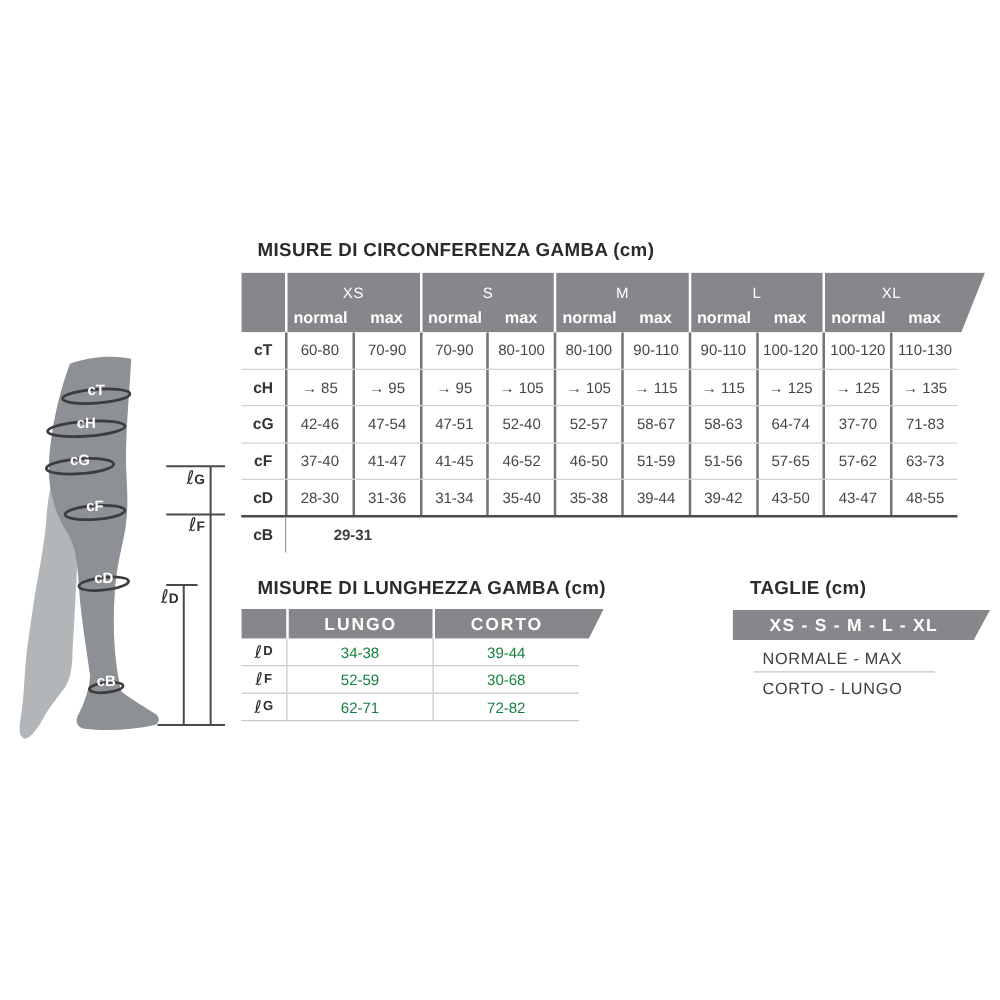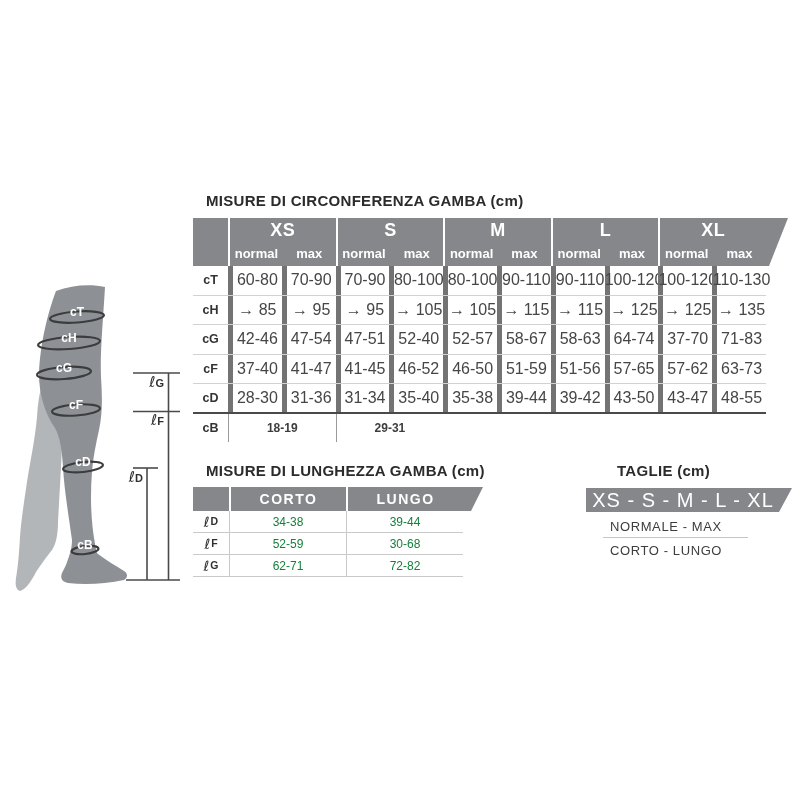--- a/index.html
+++ b/index.html
@@ -19,38 +19,38 @@
   .circ-header-bg{
     left:193px;top:218px;width:595px;height:48px;background:#85878A;
     clip-path:polygon(0 0,100% 0,calc(100% - 19px) 100%,0 100%);
   }
   .circ-header-groups{
     left:228px;top:218px;width:538px;height:48px;display:flex;
   }
   .circ-group{flex:1 1 0;border-left:2px solid #ffffff;display:flex;flex-direction:column;}
   .circ-group-size{
     height:23px;display:flex;align-items:flex-end;justify-content:center;
-    color:#fff;font-weight:bold;font-size:18px;letter-spacing:0.5px;
+    color:#fff;font-weight:normal;font-size:12px;letter-spacing:0.5px;
   }
   .circ-group-sub{flex:1;display:flex;}
   .circ-subcell{
     flex:1 1 0;display:flex;align-items:center;justify-content:center;
     color:#fff;font-weight:bold;font-size:13px;
   }
 
   .circ-body{left:193px;top:266px;width:573px;}
   .circ-row{display:flex;height:29.5px;border-bottom:1px solid #d2d2d2;}
   .circ-row.last-std{border-bottom:2px solid #4a4a4a;}
   .circ-label{
     width:35px;display:flex;align-items:center;justify-content:center;
     font-weight:bold;font-size:12.5px;color:#333;
   }
   .circ-cell{
     width:53.8px;display:flex;align-items:center;justify-content:center;
-    border-left:5px solid #737373;font-size:16px;color:#464646;white-space:nowrap;
+    border-left:2px solid #737373;font-size:12px;color:#464646;white-space:nowrap;
   }
   .circ-span-row{display:flex;height:28px;}
   .circ-span-cell{
     width:107.6px;display:flex;align-items:center;justify-content:center;
     border-left:1px solid #9a9a9a;font-size:12px;font-weight:bold;color:#3d3d3d;
   }
 
   
   .len-header-bg{
     left:193px;top:487px;width:290px;height:24px;background:#85878A;
@@ -71,21 +71,21 @@
     border-left:1px solid #c9c9c9;font-size:12px;color:#15803d;
   }
   .ell{font-family:"DejaVu Sans",sans-serif;font-style:italic;font-size:14px;line-height:1;}
   .ell-sub{font-weight:bold;font-size:10.5px;margin-left:1px;line-height:1;}
 
   
   .taglie-banner{
     left:586px;top:488px;width:206px;height:24px;background:#85878A;
     clip-path:polygon(0 0,100% 0,calc(100% - 13px) 100%,0 100%);
     display:flex;align-items:center;justify-content:center;padding-right:12px;
-    color:#fff;font-weight:normal;font-size:20px;letter-spacing:1px;white-space:nowrap;
+    color:#fff;font-weight:bold;font-size:14px;letter-spacing:1px;white-space:nowrap;
   }
   .taglie-line{font-size:13px;color:#3d3d3d;letter-spacing:0.6px;white-space:nowrap;text-align:right;}
   .taglie-divider{left:603px;top:537px;width:145px;height:1px;background:#c5c5c5;}
 
   
   .band-label{fill:#ffffff;font-weight:bold;font-size:12px;font-family:"Liberation Sans","DejaVu Sans",sans-serif;}
   .mline{stroke:#4a4a4a;stroke-width:1.6;fill:none;}
   .llab{fill:#2f2f2f;font-family:"DejaVu Sans",sans-serif;}
 </style>
 </head>
@@ -251,31 +251,30 @@
       <div class="circ-cell">35-40</div>
       <div class="circ-cell">35-38</div>
       <div class="circ-cell">39-44</div>
       <div class="circ-cell">39-42</div>
       <div class="circ-cell">43-50</div>
       <div class="circ-cell">43-47</div>
       <div class="circ-cell">48-55</div>
     </div>
     <div class="circ-span-row">
       <div class="circ-label">cB</div>
-      <div class="circ-span-cell">18-19</div>
       <div class="circ-span-cell">29-31</div>
     </div>
   </div>
 
 <div class="abs section-title" style="left:206px;top:462px;">MISURE DI LUNGHEZZA GAMBA (cm)</div>
 
 <div class="abs len-header-bg"></div>
 <div class="abs len-header-cols" id="len-cols">
+    <div class="len-header-cell">LUNGO</div>
     <div class="len-header-cell">CORTO</div>
-    <div class="len-header-cell">LUNGO</div>
   </div>
 <div class="abs len-body" id="len-body">
     <div class="len-row">
       <div class="len-label">
         <span class="ell">ℓ</span>
         <span class="ell-sub">D</span>
       </div>
       <div class="len-cell">34-38</div>
       <div class="len-cell">39-44</div>
     </div>
@@ -290,17 +289,17 @@
     <div class="len-row">
       <div class="len-label">
         <span class="ell">ℓ</span>
         <span class="ell-sub">G</span>
       </div>
       <div class="len-cell">62-71</div>
       <div class="len-cell">72-82</div>
     </div>
   </div>
 
-<div class="abs section-title" style="left:600px;top:462px;margin-left:17px;">TAGLIE (cm)</div>
+<div class="abs section-title" style="left:600px;top:462px;">TAGLIE (cm)</div>
 <div class="abs taglie-banner">XS - S - M - L - XL</div>
 <div class="abs taglie-line" style="left:610px;top:519px;">NORMALE - MAX</div>
 <div class="abs taglie-divider"></div>
 <div class="abs taglie-line" style="left:610px;top:543px;">CORTO - LUNGO</div>
 
 </body></html>

